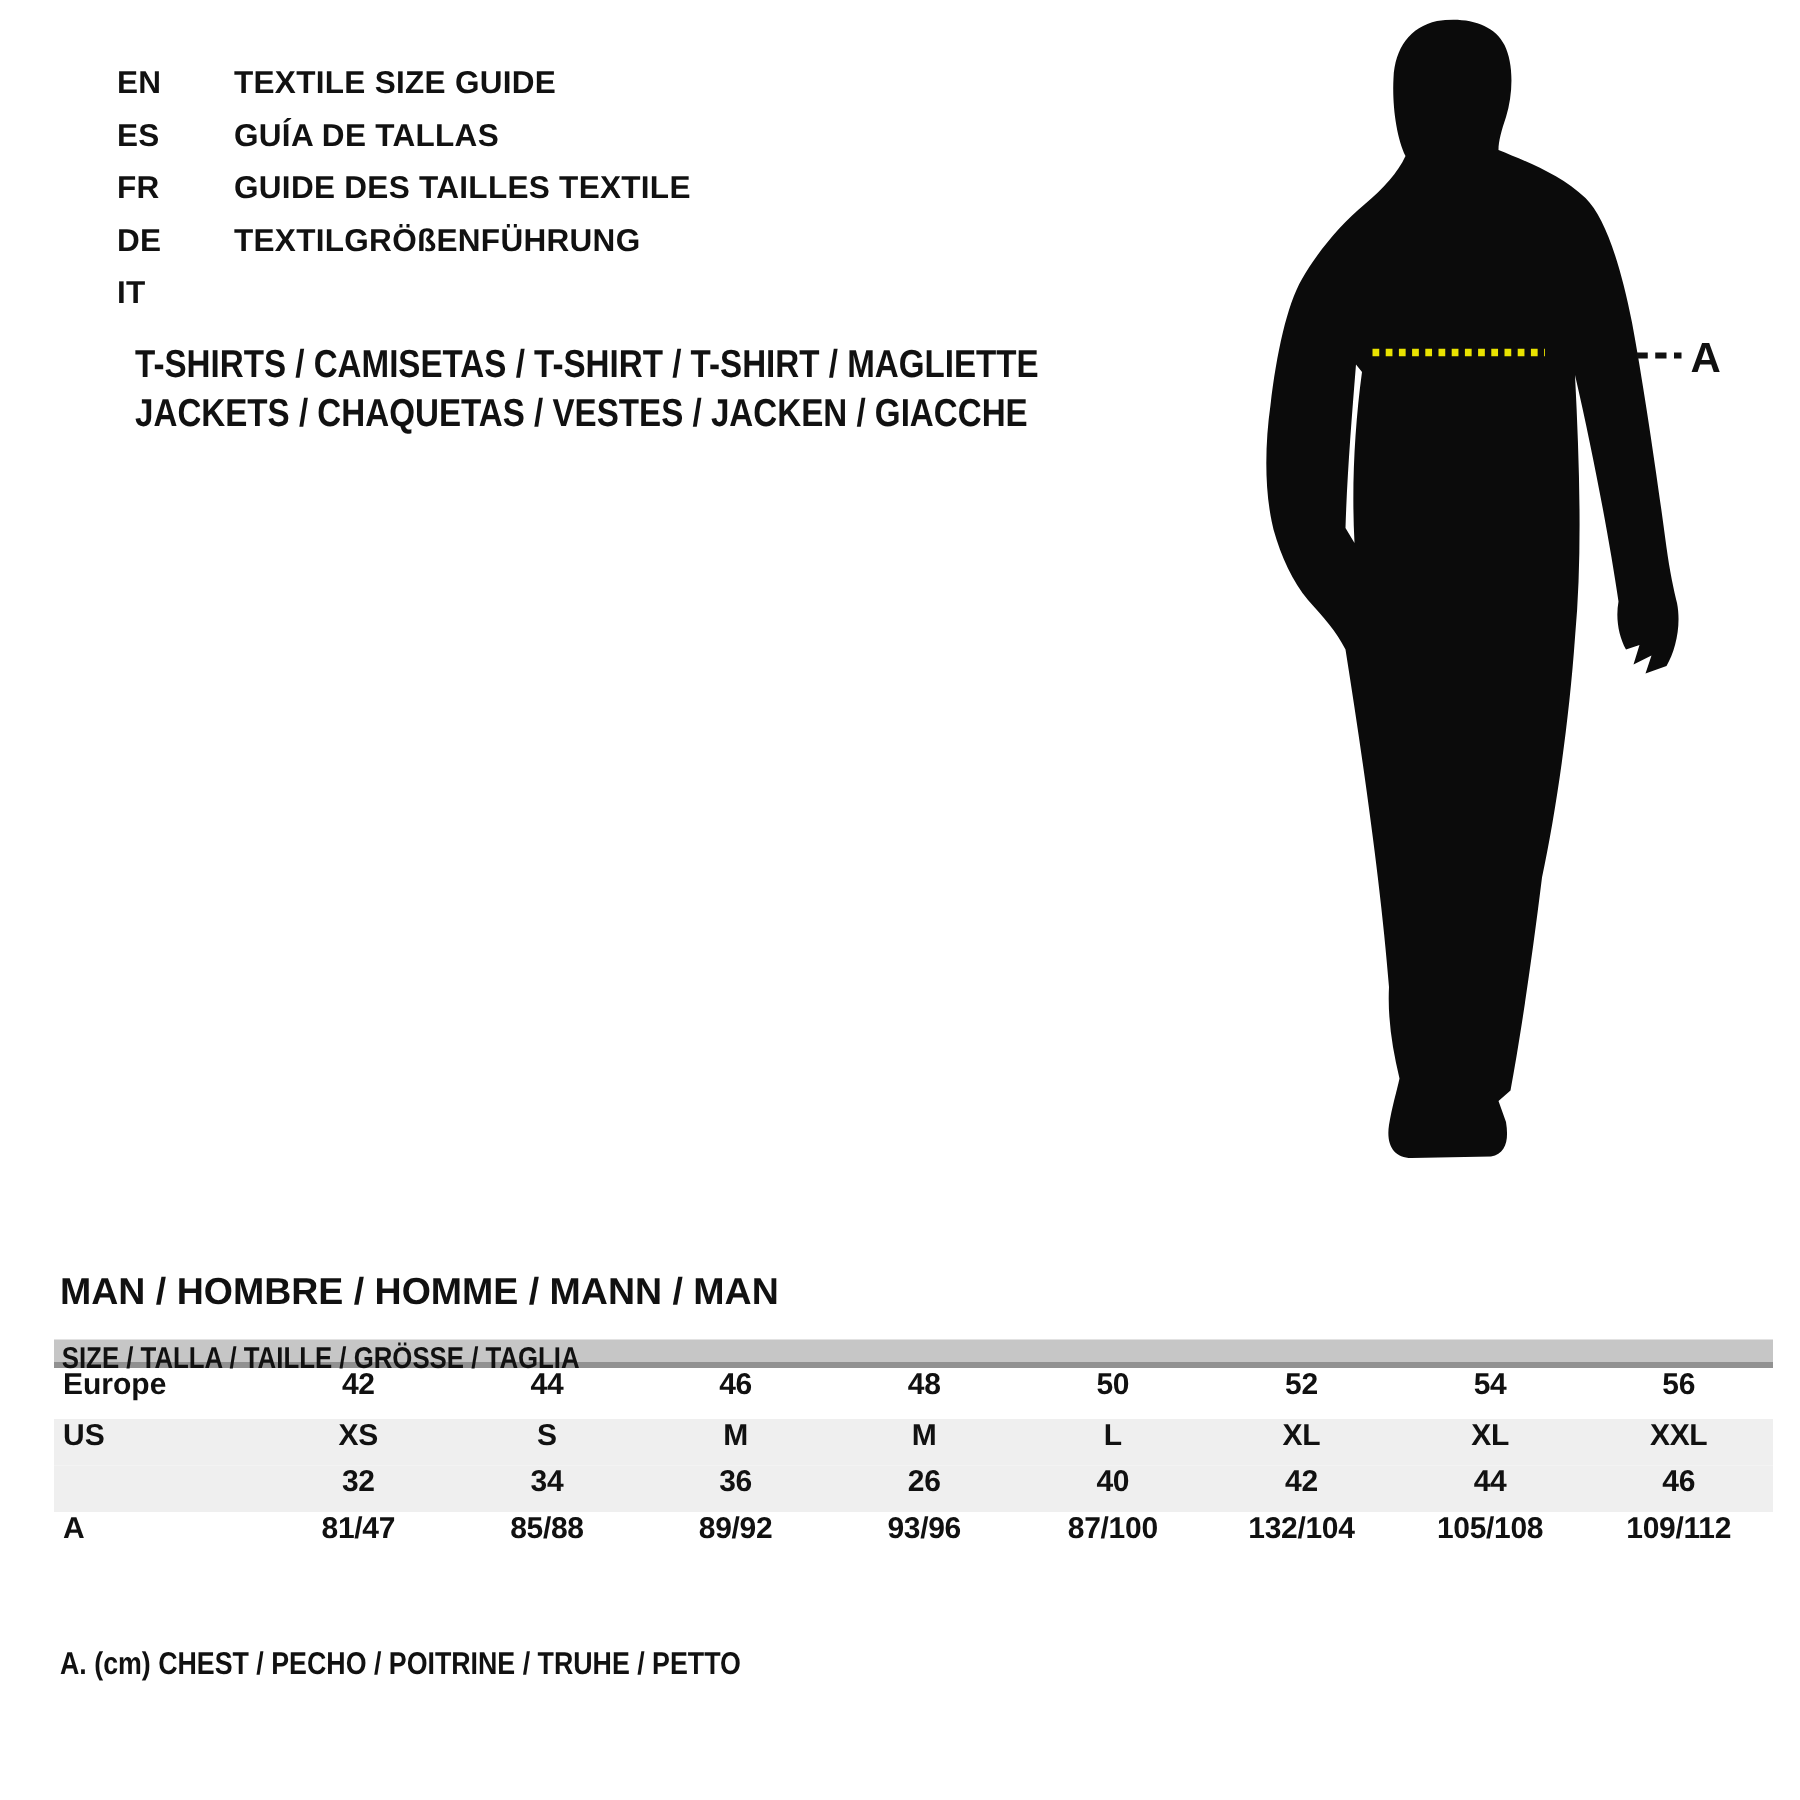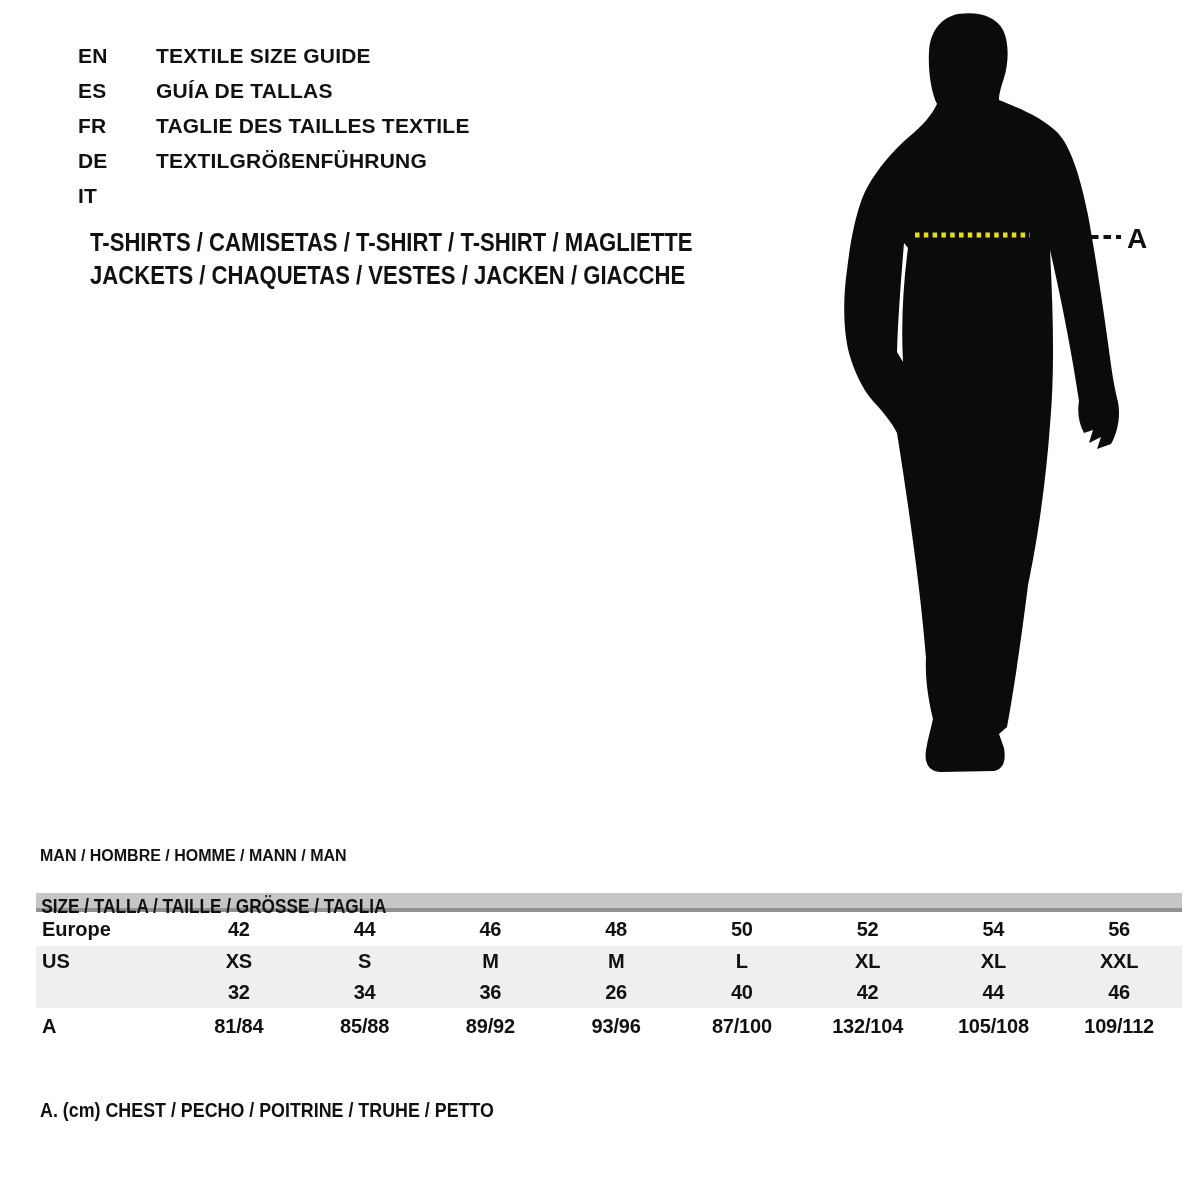--- a/index.html
+++ b/index.html
@@ -14,28 +14,28 @@
   .lang-row{display:flex;height:35px;align-items:center;}
   .lang-code{width:78px;font-size:21px;font-weight:bold;letter-spacing:.2px;}
   .lang-label{font-size:21px;font-weight:bold;letter-spacing:.2px;white-space:nowrap;}
   
   .cat-block{position:absolute;left:42px;top:226px;margin-left:48px;}
   .cat-line{font-size:26px;font-weight:bold;height:33px;line-height:33px;white-space:nowrap;
     transform:scaleX(.85);transform-origin:left center;}
   
   .figure-wrap{position:absolute;left:820px;top:0;width:340px;height:800px;}
   
-  .section-heading{position:absolute;left:40px;top:847px;font-size:16px;font-weight:bold;white-space:nowrap;}
+  .section-heading{position:absolute;left:40px;top:847px;font-size:25px;font-weight:bold;white-space:nowrap;}
   
   .size-table{position:absolute;left:36px;top:893px;width:1146px;}
   .table-header{height:15px;line-height:27px;background:var(--bar,#c6c6c6);}
   .table-header span{display:inline-block;padding-left:6px;font-size:20px;font-weight:bold;
     transform:scaleX(.86);transform-origin:left center;white-space:nowrap;}
   .table-rule{height:4px;background:var(--rule,#919191);}
-  .t-row{display:flex;align-items:center;}
+  .t-row{display:flex;align-items:flex-start;}
   .t-row.shaded{background:var(--band,#efefef);}
   .row-label{width:140px;padding-left:6px;font-size:20px;font-weight:bold;box-sizing:border-box;}
   .t-cell{flex:1;text-align:center;font-size:20px;font-weight:bold;letter-spacing:-.2px;}
   .h34{height:34px}.h31{height:31px}.h36{height:36px}
   
   .footnote{position:absolute;left:40px;top:1098px;font-size:21px;font-weight:bold;white-space:nowrap;
     transform:scaleX(.85);transform-origin:left center;}
 </style>
 </head>
 <body>
@@ -46,21 +46,21 @@
     <div class="lang-row">
       <span class="lang-code">EN</span>
       <span class="lang-label">TEXTILE SIZE GUIDE</span>
     </div>
     <div class="lang-row">
       <span class="lang-code">ES</span>
       <span class="lang-label">GUÍA DE TALLAS</span>
     </div>
     <div class="lang-row">
       <span class="lang-code">FR</span>
-      <span class="lang-label">TAGLIE DES TAILLES TEXTILE</span>
+      <span class="lang-label">GUIDE DES TAILLES TEXTILE</span>
     </div>
     <div class="lang-row">
       <span class="lang-code">DE</span>
       <span class="lang-label">TEXTILGRÖßENFÜHRUNG</span>
     </div>
     <div class="lang-row">
       <span class="lang-code">IT</span>
     </div>
   </div>
 
@@ -151,21 +151,21 @@
       <div class="t-cell">36</div>
       <div class="t-cell">26</div>
       <div class="t-cell">40</div>
       <div class="t-cell">42</div>
       <div class="t-cell">44</div>
       <div class="t-cell">46</div>
     </div>
 
     <div class="t-row h36">
       <div class="row-label">A</div>
-      <div class="t-cell">81/84</div>
+      <div class="t-cell">81/47</div>
       <div class="t-cell">85/88</div>
       <div class="t-cell">89/92</div>
       <div class="t-cell">93/96</div>
       <div class="t-cell">87/100</div>
       <div class="t-cell">132/104</div>
       <div class="t-cell">105/108</div>
       <div class="t-cell">109/112</div>
     </div>
   </div>
 

